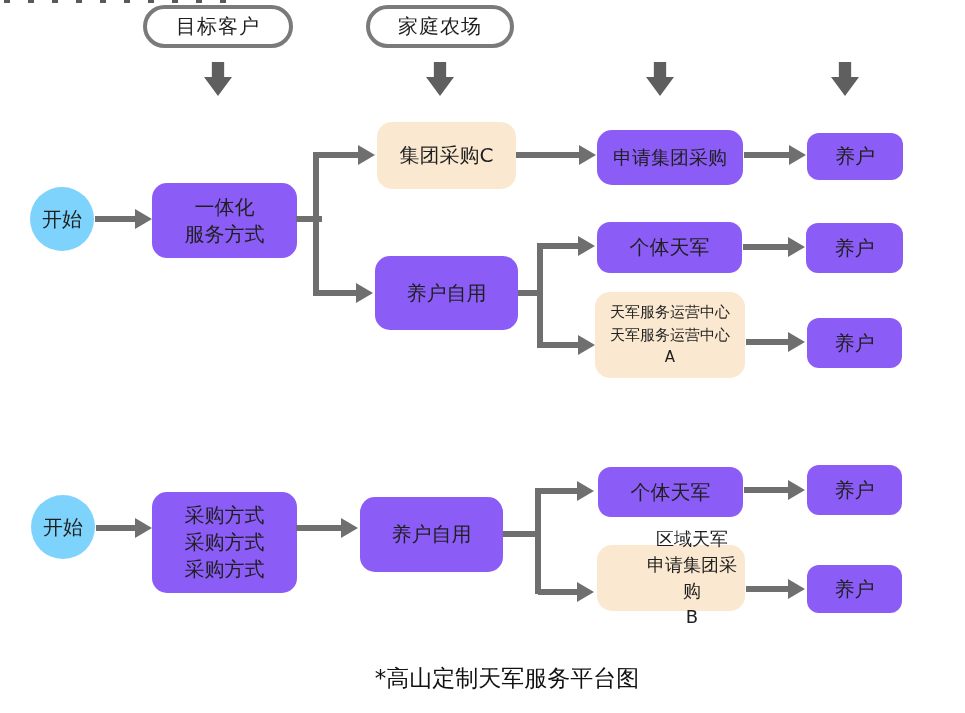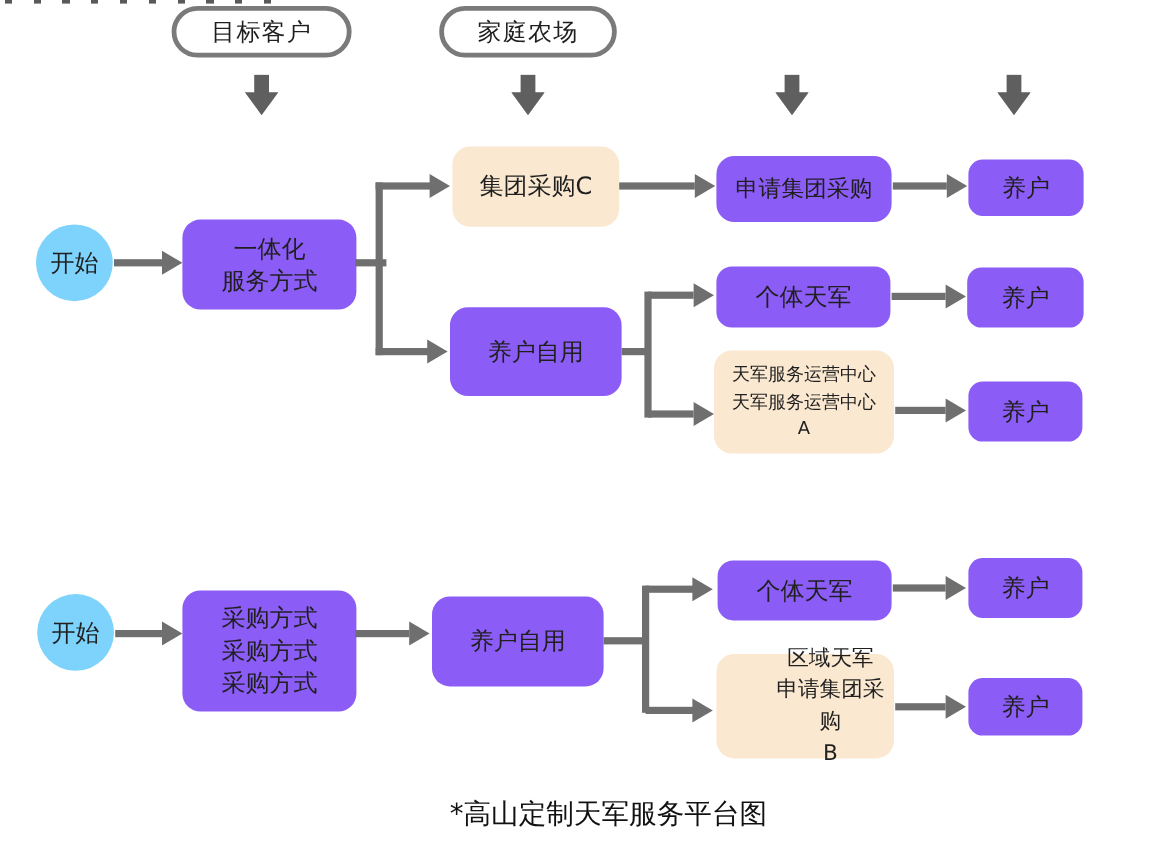--- a/index.html
+++ b/index.html
@@ -207,21 +207,21 @@
   </div>
 
   <div class="node blue" style="left:598px; top:467px; width:145px; height:50px; border-radius:13px;">
     <span>个体天军</span>
   </div>
 
   <div class="node blue" style="left:807px; top:465px; width:95px; height:50px; border-radius:12px;">
     <span>养户</span>
   </div>
 
-  <div class="node cream mid-text" style="left:597px; top:545px; width:148px; height:87px;padding-left:42px;">
+  <div class="node cream mid-text" style="left:597px; top:545px; width:148px; height:66px;padding-left:42px;">
     <span class="ln">区域天军</span>
     <span class="ln">申请集团采购</span>
     <span class="ln">B</span>
   </div>
 
   <div class="node blue" style="left:807px; top:565px; width:95px; height:48px; border-radius:12px;">
     <span>养户</span>
   </div>
 
   <div class="hline" style="left:96px;  top:525px; width:40px;"></div>

